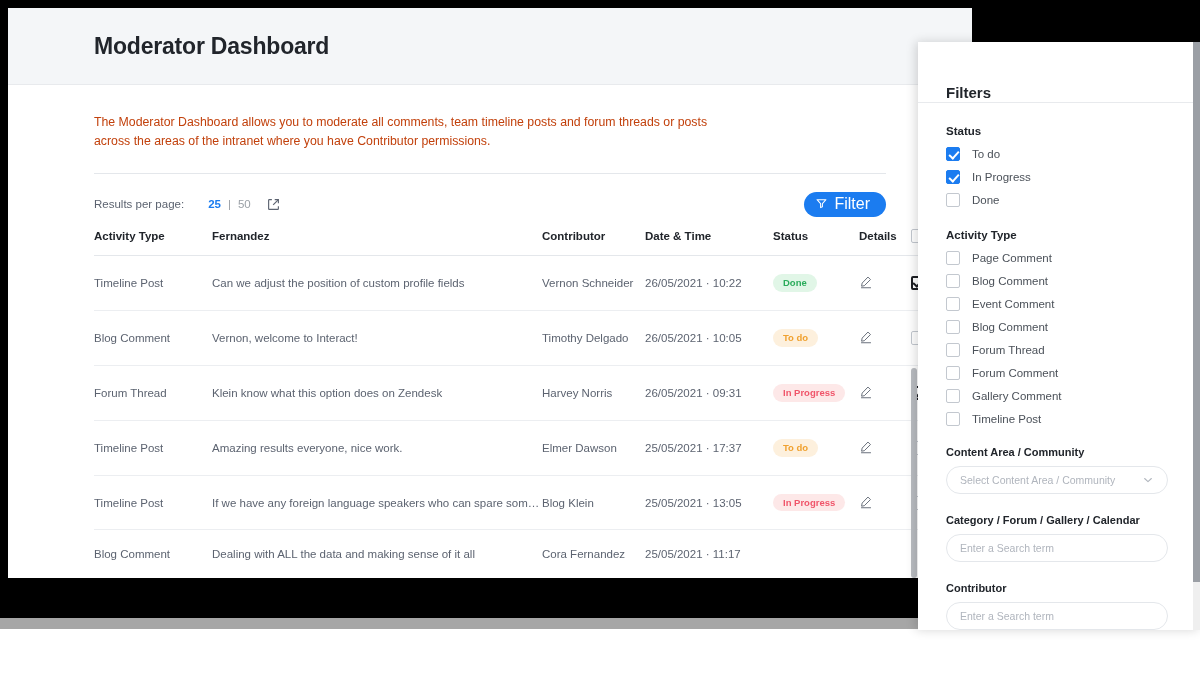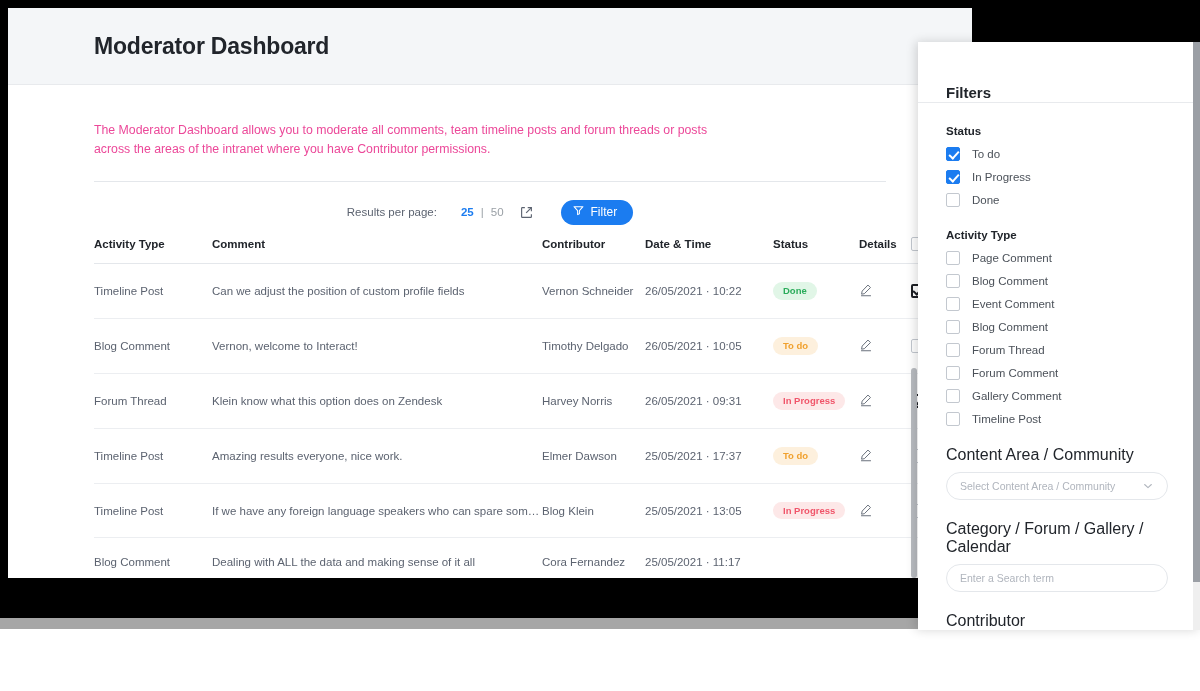--- a/index.html
+++ b/index.html
@@ -39,46 +39,46 @@
     padding-left: 86px;
     border-bottom: 1px solid #e8eaed;
   }
   .app-title {
     font-size: 23px; font-weight: 600; color: #21252b;
     letter-spacing: -0.2px;
   }
   .app-body { padding: 28px 86px 0 86px; }
 
   .intro-p {
-    font-size: 12.3px; color: #ec4899; line-height: 1.55;
-    margin: 8px 0 14px 0; max-width: 640px;
+    font-size: 12.3px; color: #c2410c; line-height: 1.55;
+    margin: 0 0 14px 0; max-width: 640px;
   }
   .intro-p.second { margin-bottom: 0; }
 
   .toolbar {
     margin-top: 22px;
     border-top: 1px solid #e4e7eb;
     padding-top: 13px;
-    display: flex; align-items: center; justify-content: center;
+    display: flex; align-items: center; justify-content: space-between;
     height: 48px;
     gap: 28px;
   }
   .rpp { display: flex; align-items: center; gap: 7px; font-size: 11.5px; color: #5c6370; }
   .rpp-label { color: #5c6370; }
   .rpp-opt { color: #9aa0a6; cursor: pointer; }
   .rpp-opt.active { color: #1b7cf0; font-weight: 700; margin-left: 17px; }
   .rpp-sep { color: #9aa0a6; }
   .ext-icon { margin-left: 9px; display: inline-flex; cursor: pointer; }
 
   .filter-btn {
     background: #1b7cf0; color: #ffffff;
     border: none; border-radius: 16px;
     height: 25px; padding: 0 16px 0 12px;
     display: inline-flex; align-items: center; gap: 7px;
-    font-size: 12px; font-family: "Liberation Sans", sans-serif;
+    font-size: 16px; font-family: "Liberation Sans", sans-serif;
     cursor: pointer;
   }
 
   
   table.acts { width: 100%; border-collapse: collapse; table-layout: fixed; }
   table.acts th {
     font-size: 11.5px; font-weight: 700; color: #21252b;
     text-align: left; padding: 8px 0 12px 0;
     border-bottom: 1px solid #e4e7eb;
     white-space: nowrap;
@@ -154,21 +154,21 @@
   }
   .f-box.on { background: #1b7cf0; border-color: #1b7cf0; }
   .f-box.on::after {
     content: ""; position: absolute; left: 4px; top: 1px;
     width: 4px; height: 8px; border: solid #fff;
     border-width: 0 2px 2px 0; transform: rotate(42deg);
   }
   .f-lbl { font-size: 11.5px; color: #4b5159; }
 
   .f-field-label {
-    font-size: 16px; font-weight: 400; color: #21252b;
+    font-size: 11px; font-weight: 700; color: #21252b;
     margin: 20px 0 8px 0;
   }
   .f-input {
     width: 222px; height: 28px; border: 1px solid #e4e7eb;
     border-radius: 14px; background: #fff;
     display: flex; align-items: center; justify-content: space-between;
     padding: 0 13px; font-size: 10.5px; color: #b0b5bd;
     cursor: text;
   }
   .f-input.select { cursor: pointer; }
@@ -232,21 +232,21 @@
             </svg>
           </span>
           <span>Filter</span>
         </button>
       </div>
 
       <table class="acts">
         <thead>
           <tr>
             <th class="c-type">Activity Type</th>
-            <th class="c-act">Comment</th>
+            <th class="c-act">Fernandez</th>
             <th class="c-contr">Contributor</th>
             <th class="c-date">Date &amp; Time</th>
             <th class="c-status">Status</th>
             <th class="c-det">Details</th>
             <th class="c-chk">
               <span class="chk"></span>
             </th>
           </tr>
         </thead>
         <tbody id="acts-body">

